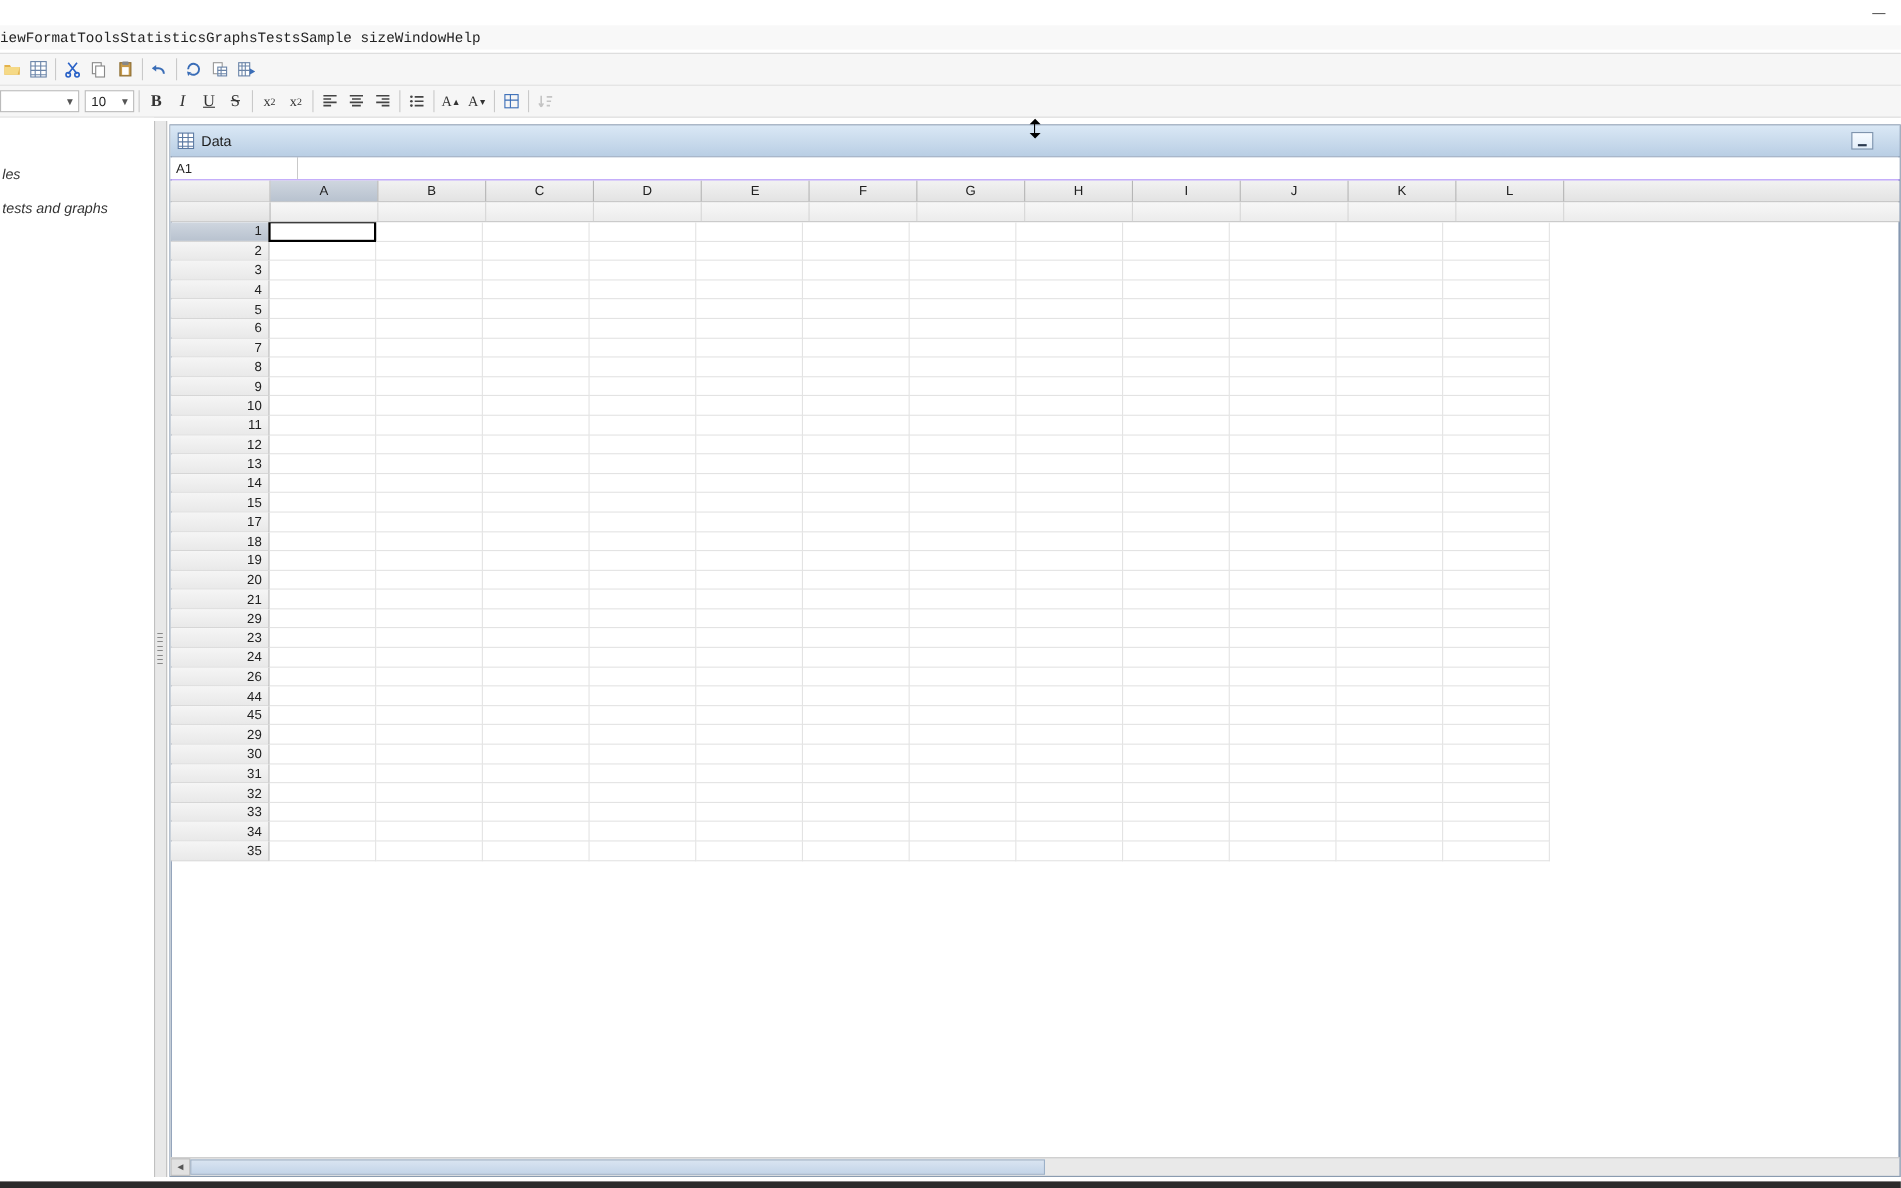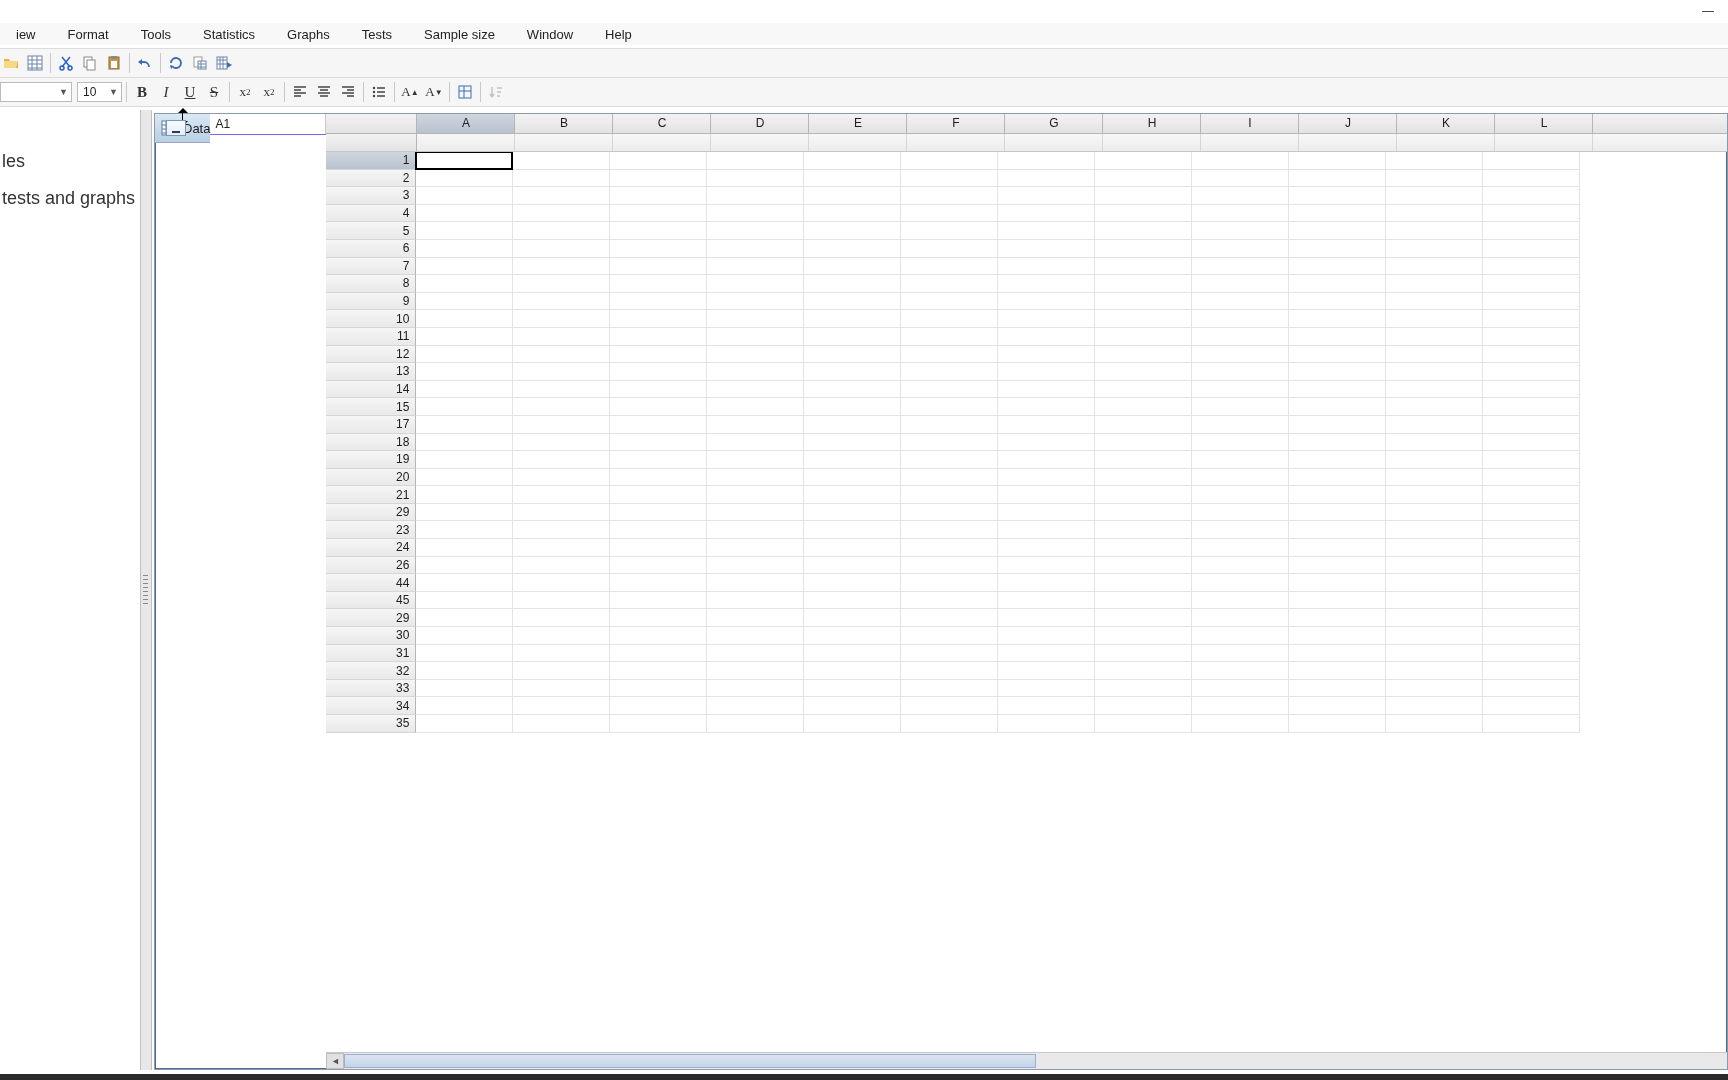--- a/index.html
+++ b/index.html
@@ -42,21 +42,22 @@
     right: 0;
     height: 22px;
     display: flex;
     align-items: center;
     gap: 0;
     padding-left: 0;
     background: #f8f8f8;
     font-size: 13px;
   }
   .menu-item {
-    padding: 2px 16px;
+    padding: 2px 0;
+    font-family: Liberation Mono, monospace;
   }
 
   
   .toolbar1 {
     position: absolute;
     top: 48px;
     left: 0;
     right: 0;
     height: 28px;
     display: flex;
@@ -131,23 +132,24 @@
   
   .side-panel {
     position: absolute;
     left: 0;
     top: 107px;
     width: 140px;
     bottom: 10px;
     background: #ffffff;
     padding-top: 36px;
     padding-left: 0;
-    font-size: 18px;
+    font-size: 13px;
     color: #333;
     overflow: hidden;
+    font-style: italic;
   }
   .side-panel .side-item {
     padding: 8px 2px;
     white-space: nowrap;
   }
 
   
   .collapse-handle {
     position:absolute;
     left:140px;
@@ -172,21 +174,21 @@
   .data-window {
     position: absolute;
     left: 154px;
     top: 113px;
     right: 0;
     bottom: 10px;
     border: 1px solid #8a9bb0;
     background: #ffffff;
     box-shadow: 0 0 0 1px #4f6a90 inset;
     display: flex;
-    flex-direction: row;
+    flex-direction: column;
   }
   .dw-titlebar {
     height: 28px;
     background: linear-gradient(#dae8f5, #b9cee4);
     border-bottom: 1px solid #97a9bf;
     display: flex;
     align-items: center;
     padding-left: 6px;
     position: relative;
   }

